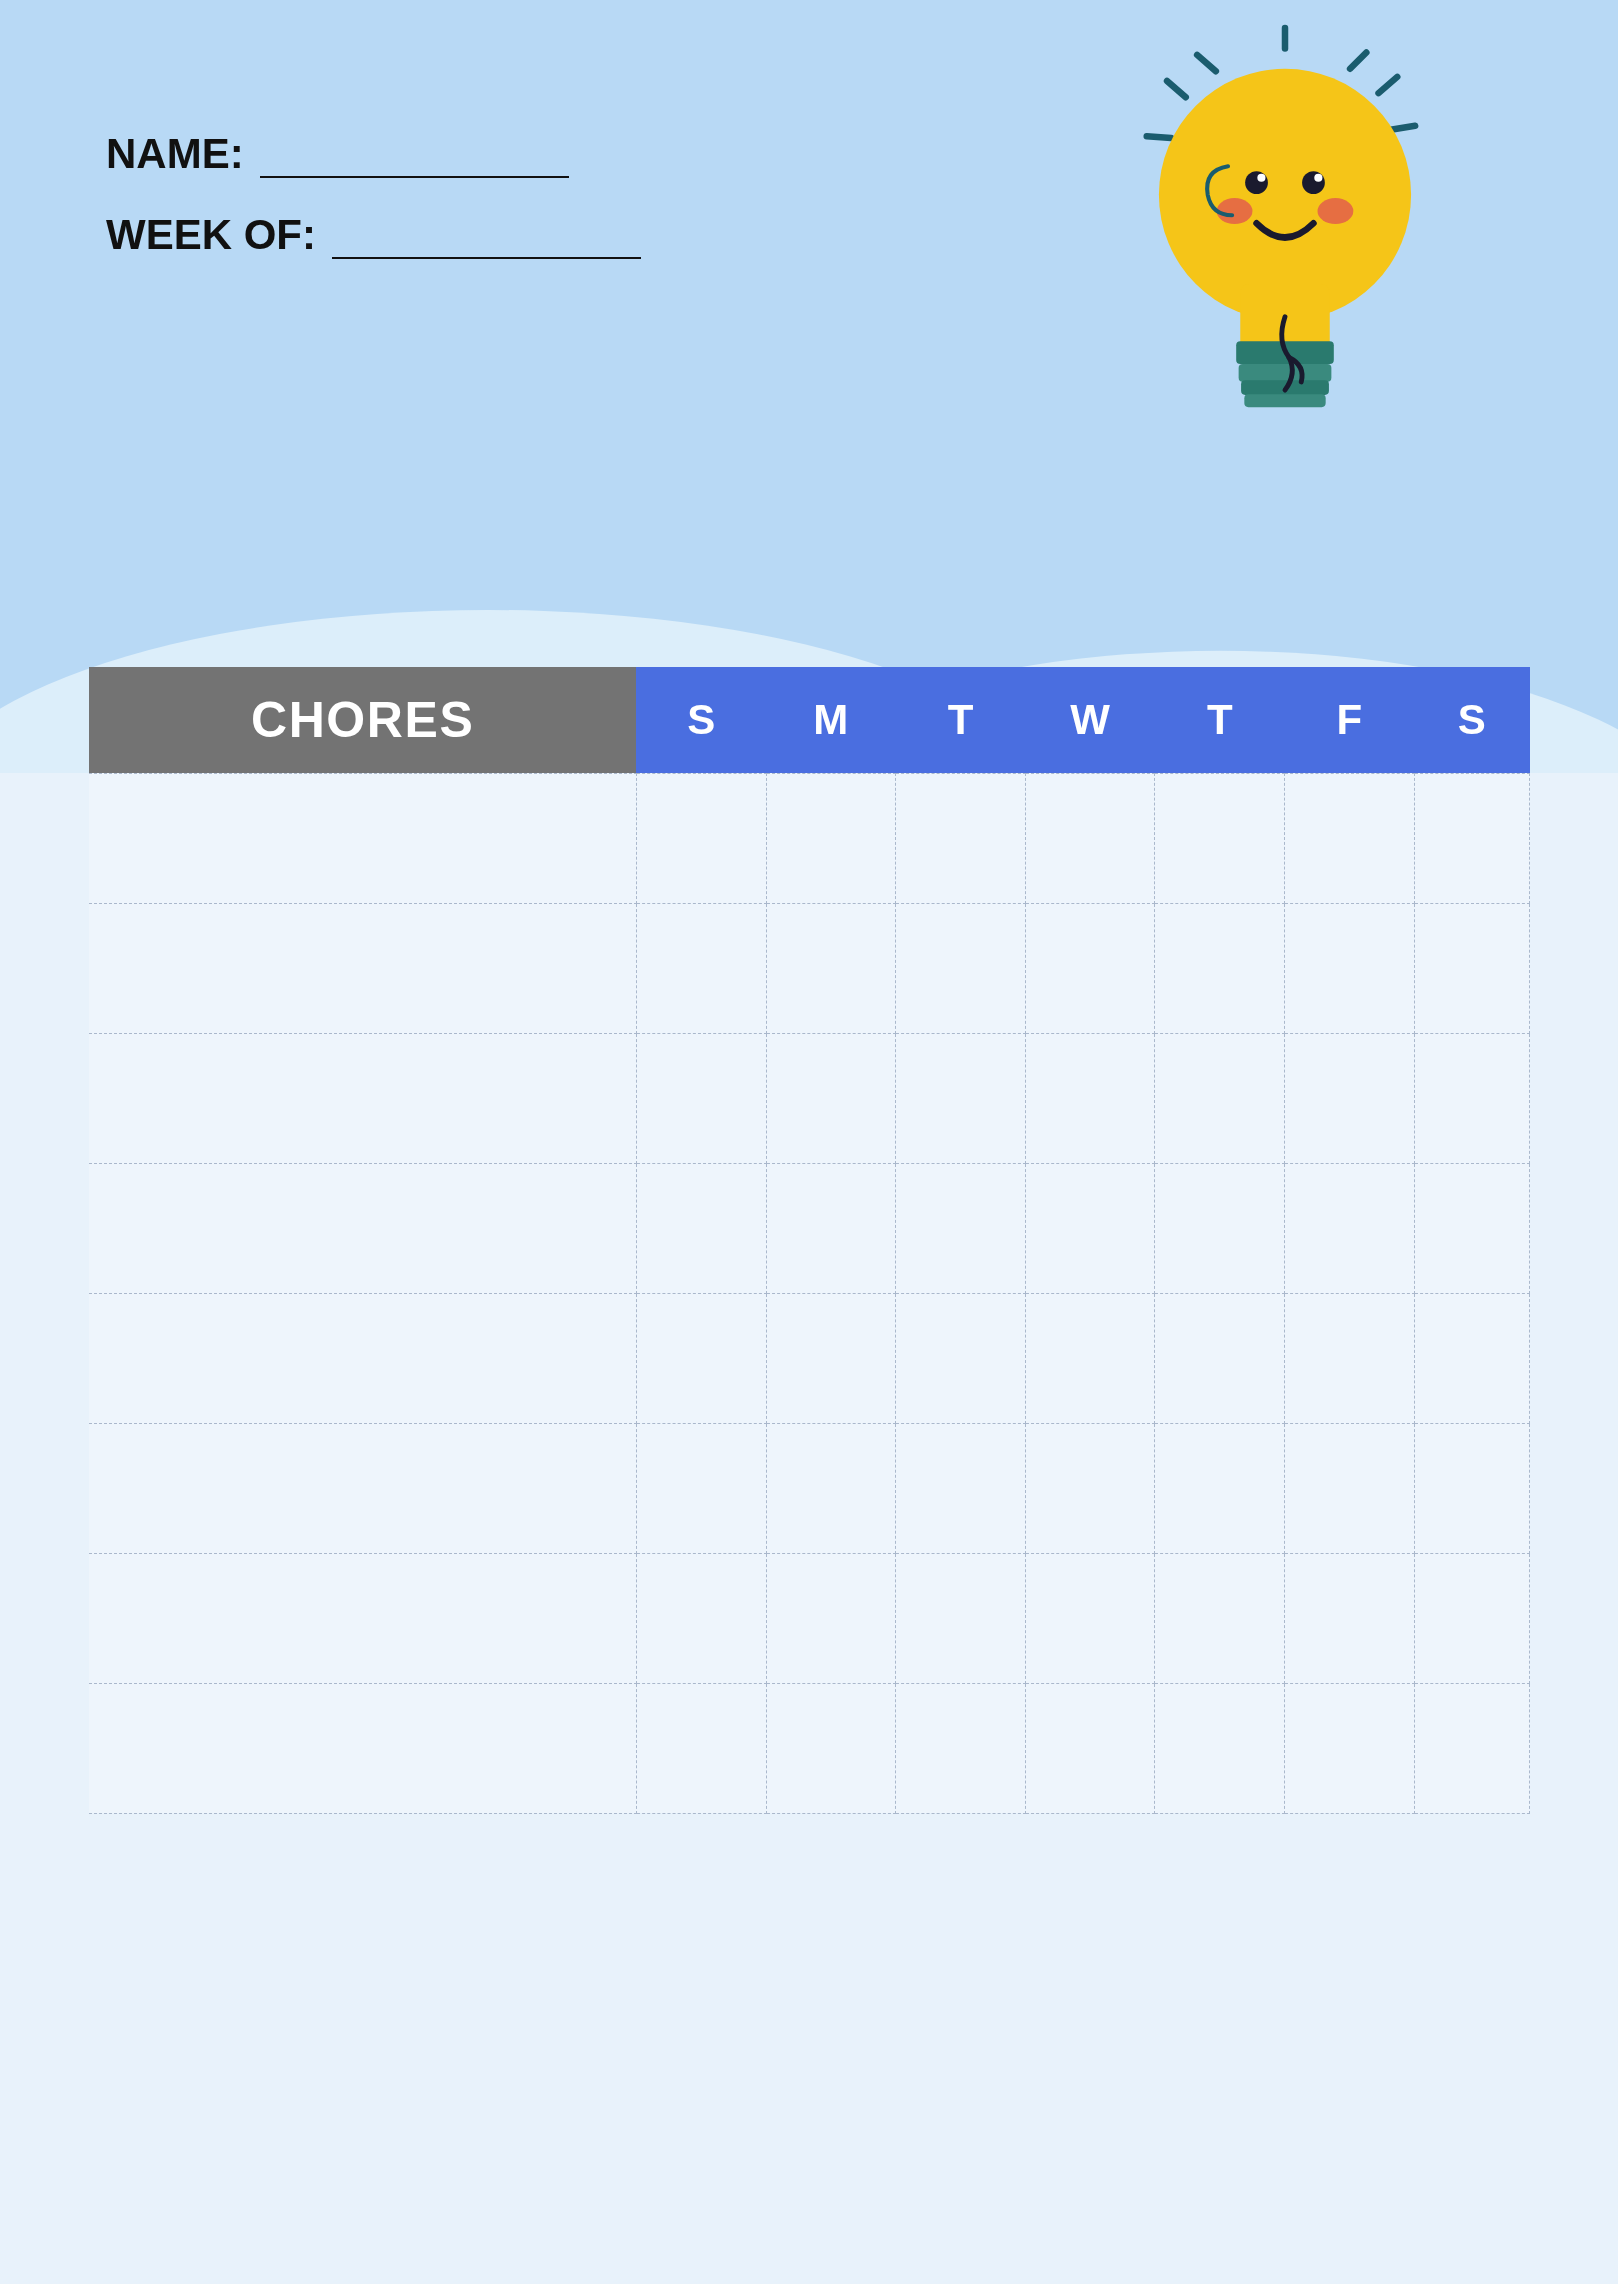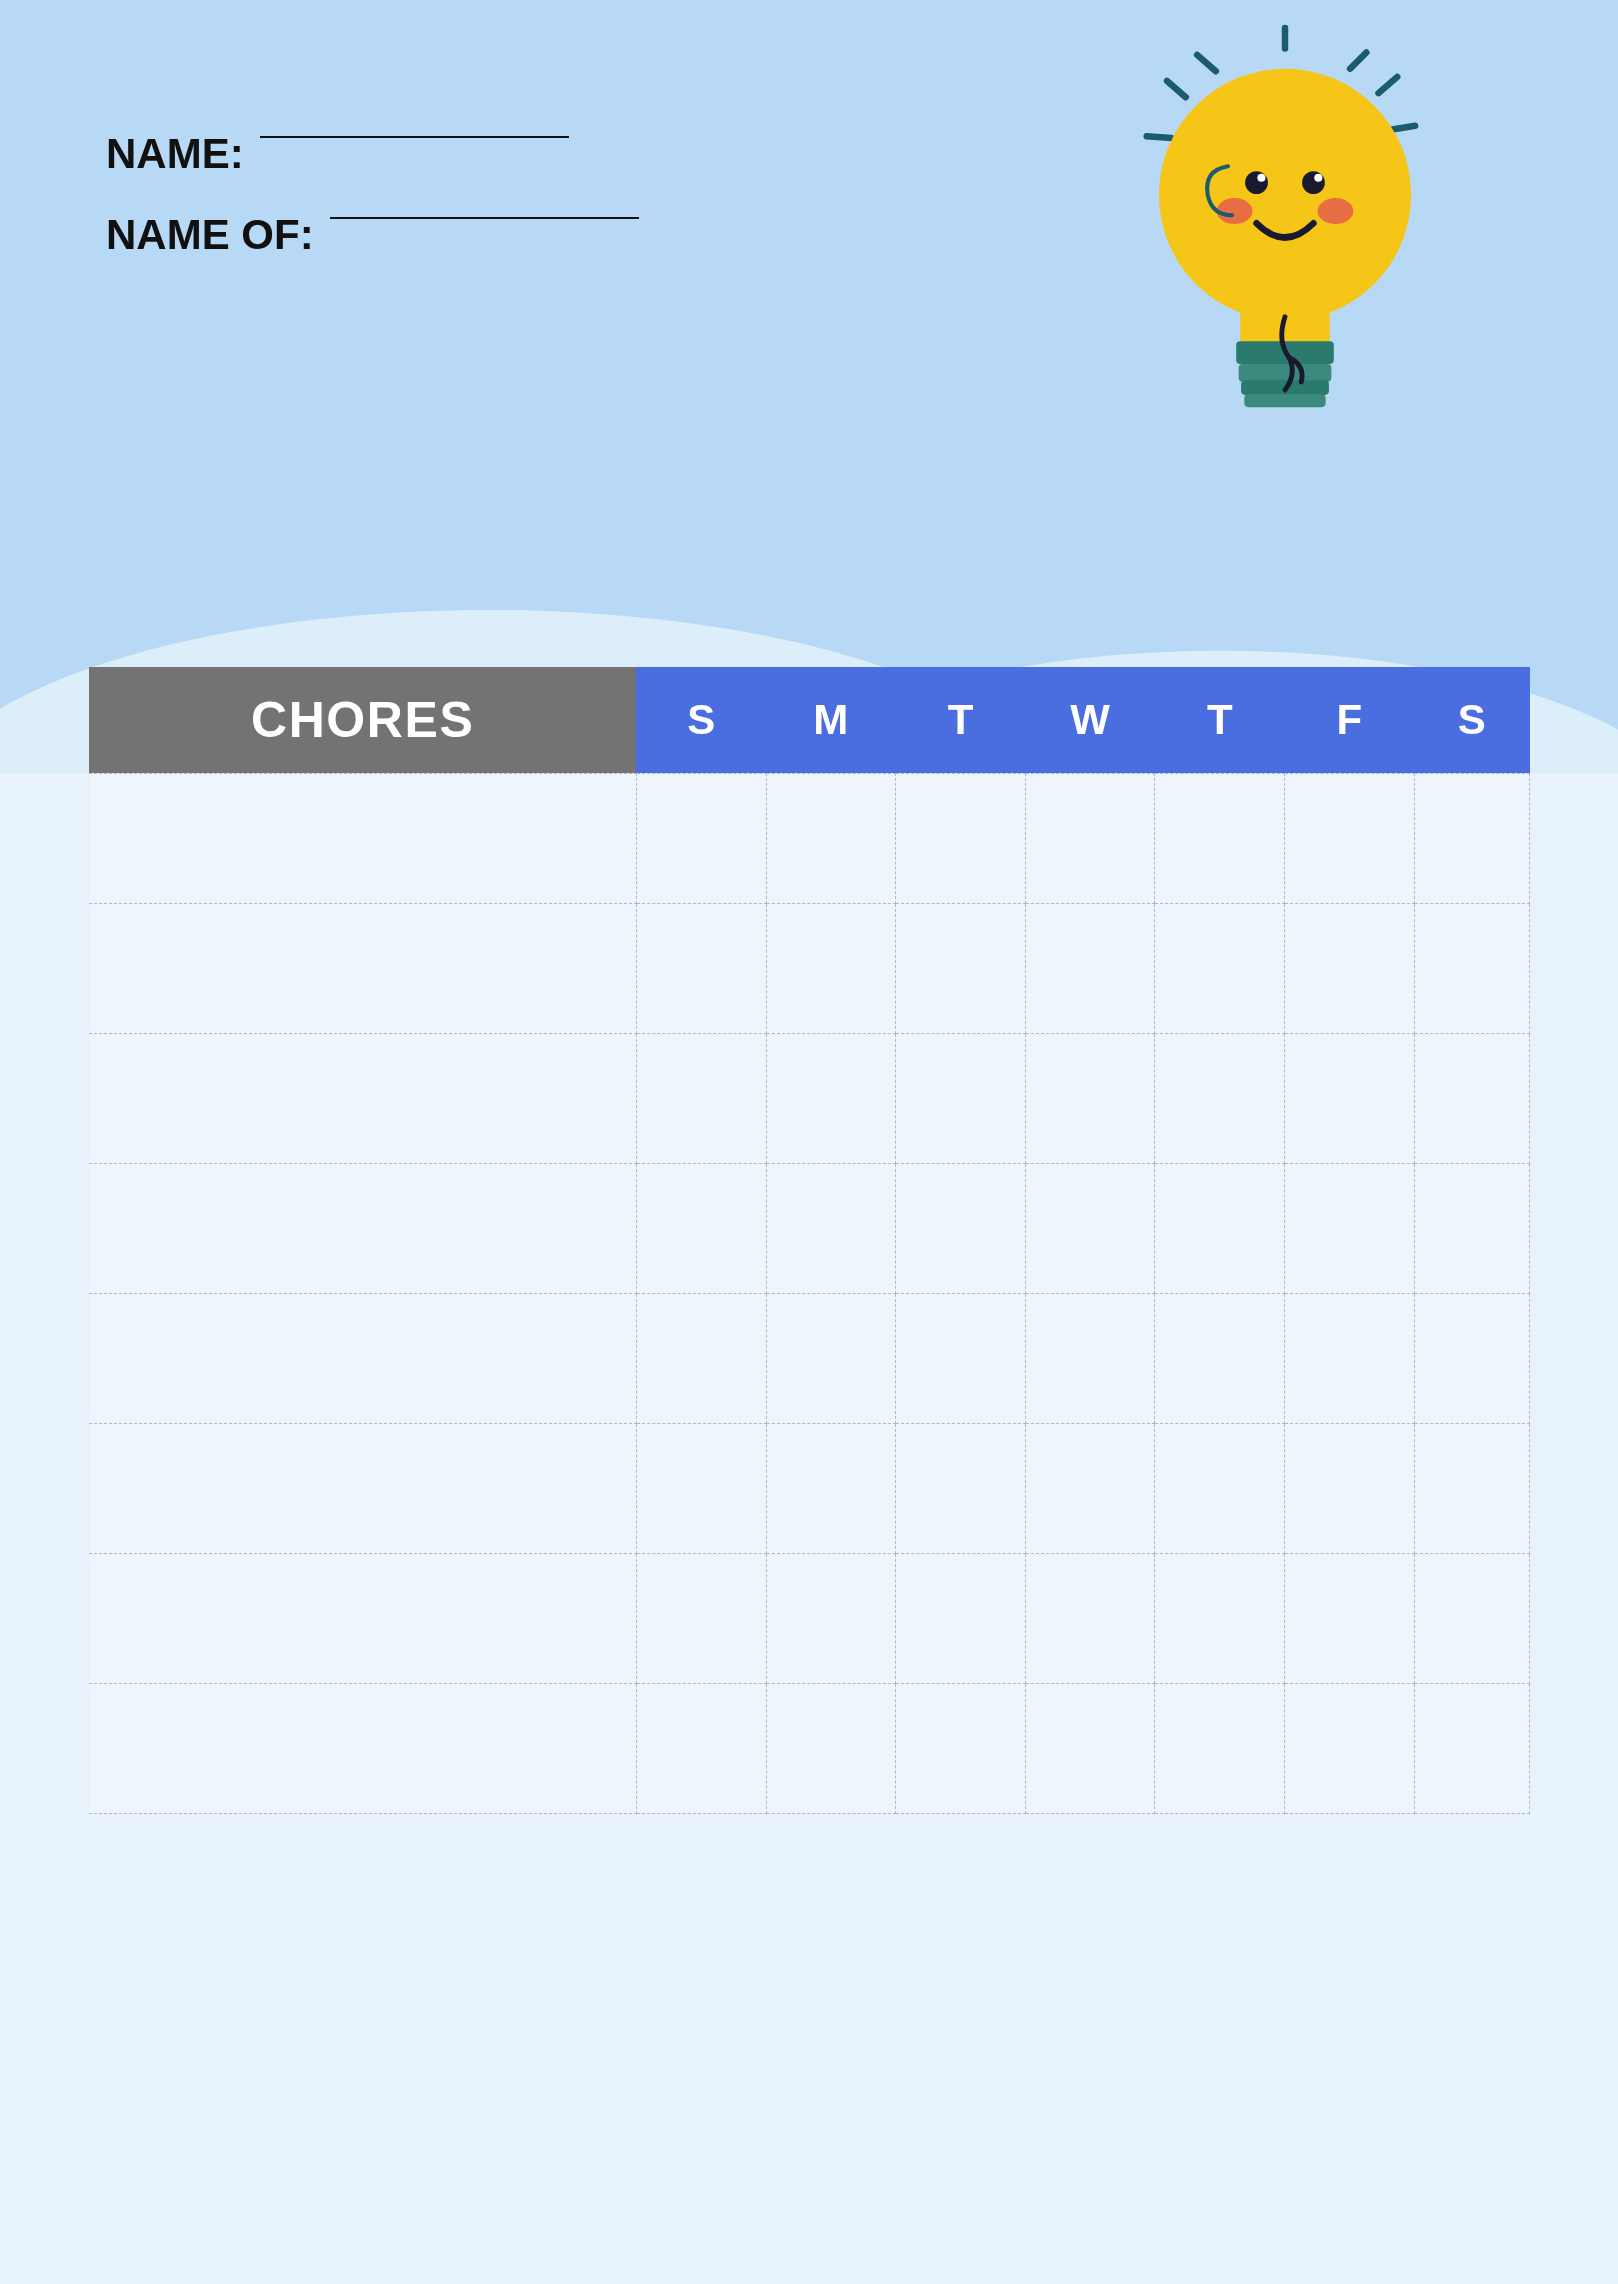--- a/index.html
+++ b/index.html
@@ -34,21 +34,21 @@
       top: 130px;
       left: 106px;
     }
 
     .name-line, .week-line {
       font-size: 42px;
       font-weight: 900;
       color: #111;
       margin-bottom: 33px;
       display: flex;
-      align-items: flex-start;
+      align-items: flex-end;
       gap: 16.3px;
     }
 
     .underline {
       display: inline-block;
       width: 309px;
       border-bottom: 2.4px solid #111;
       height: 8.1px;
     }
 
@@ -130,21 +130,21 @@
     <ellipse cx="1500" cy="280" rx="600" ry="230" fill="#dceefa"></ellipse>
     <rect x="0" y="150" width="1990" height="50" fill="#dceefa"></rect>
   </svg>
 
   <div class="name-section">
     <div class="name-line">
       <span>NAME:</span>
       <span class="underline"></span>
     </div>
     <div class="week-line">
-      <span>NAME OF:</span>
+      <span>WEEK OF:</span>
       <span class="underline"></span>
     </div>
   </div>
 
   <div class="lightbulb-container">
     <svg viewBox="0 0 420 520" width="342" height="423">
 
       <line x1="210" y1="30" x2="210" y2="5" stroke="#1a5c6e" stroke-width="8" stroke-linecap="round"></line>
 
       <line x1="290" y1="55" x2="310" y2="35" stroke="#1a5c6e" stroke-width="8" stroke-linecap="round"></line>

